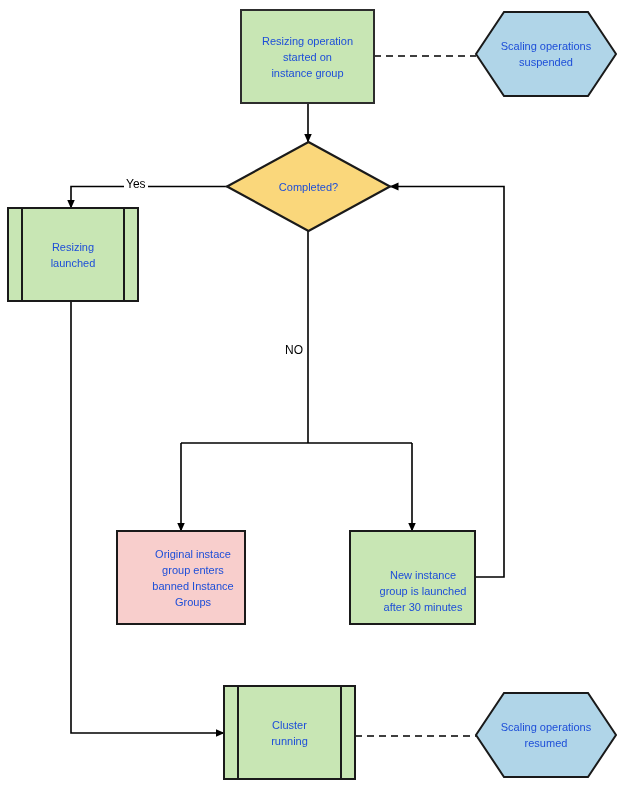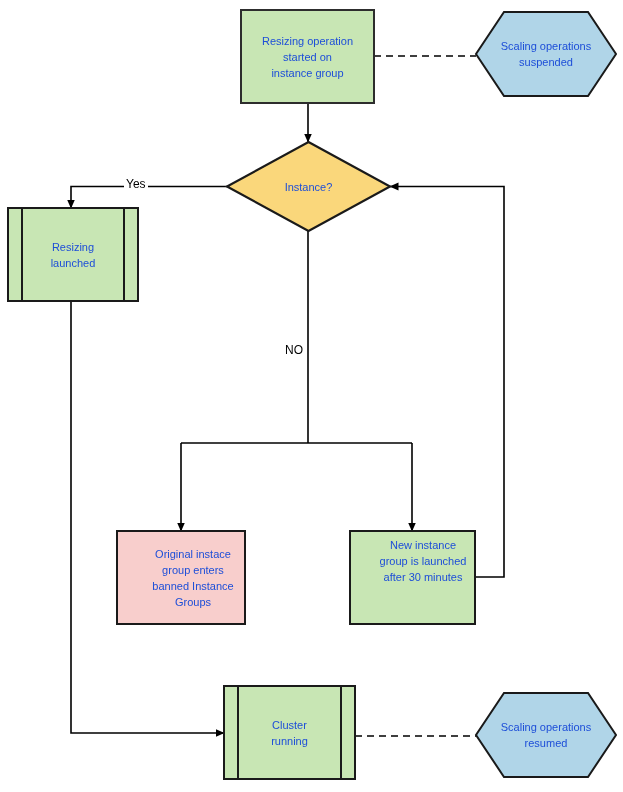--- a/index.html
+++ b/index.html
@@ -129,31 +129,31 @@
     </g>
   </svg>
 
   <div class="node-label" style="left:241px; top:10px; width:133px; height:93px;">Resizing operation
 started on
 instance group</div>
 
   <div class="node-label" style="left:476px; top:12px; width:140px; height:84px;">Scaling operations
 suspended</div>
 
-  <div class="node-label" style="left:227px; top:142px; width:163px; height:89px;">Instance?</div>
+  <div class="node-label" style="left:227px; top:142px; width:163px; height:89px;">Completed?</div>
 
   <div class="node-label" style="left:8px; top:208px; width:130px; height:93px;">Resizing
 launched</div>
 
   <div class="node-label" style="left:117px; top:531px; width:152px; height:93px;">Original instace
 group enters
 banned Instance
 Groups</div>
 
-  <div class="node-label" style="left:350px; top:514px; width:146px; height:93px;">New instance
+  <div class="node-label" style="left:350px; top:544px; width:146px; height:93px;">New instance
 group is launched
 after 30 minutes</div>
 
   <div class="node-label" style="left:224px; top:686px; width:131px; height:93px;">Cluster
 running</div>
 
   <div class="node-label" style="left:476px; top:693px; width:140px; height:84px;">Scaling operations
 resumed</div>
 
   <div class="edge-label" style="left:124px; top:177px;">Yes</div>

